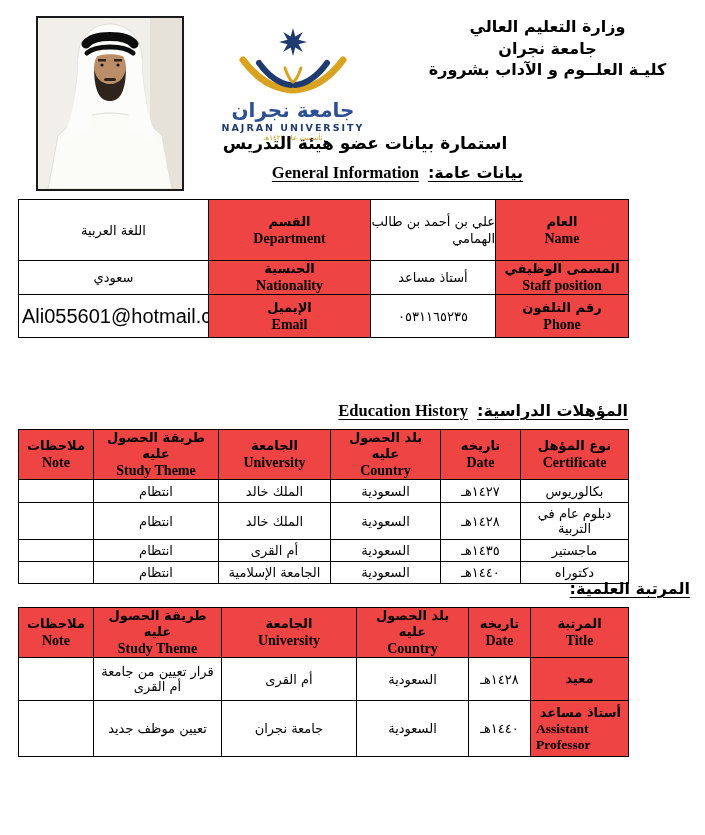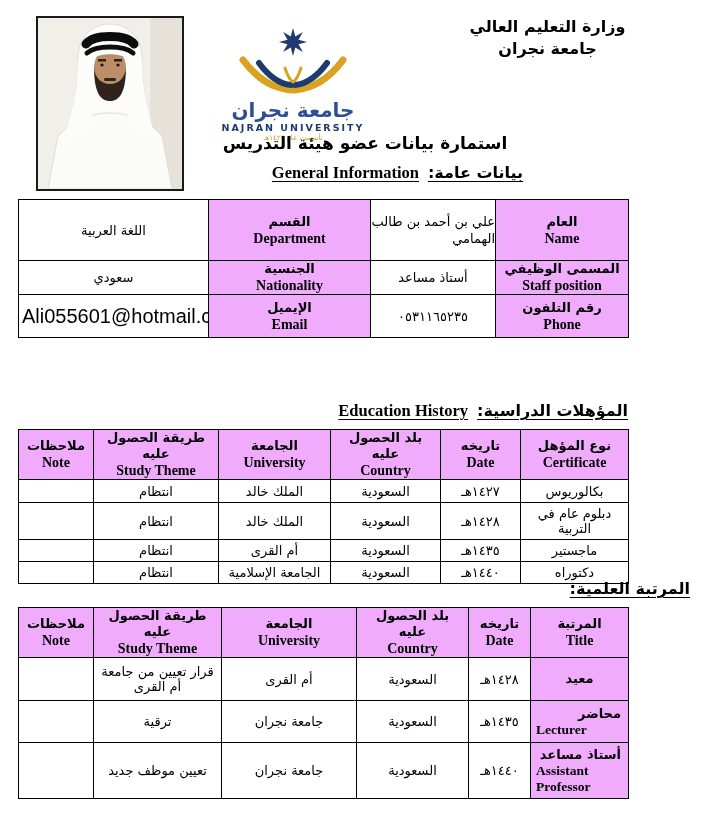--- a/index.html
+++ b/index.html
@@ -24,21 +24,21 @@
   .sec .u{text-decoration:underline;text-underline-offset:3px;margin-left:15px;}
   .sec .en{font-family:"Liberation Serif",serif;font-size:16.5px;margin-right:9px;}
   .sec-general{left:225px;top:163px;width:330px;text-align:center;}
   .sec-edu{left:18px;top:401px;width:610px;text-align:right;}
   .sec-rank{left:18px;top:579px;width:672px;text-align:right;}
 
   
   table{border-collapse:collapse;table-layout:fixed;position:absolute;}
   td{border:1px solid #000;text-align:center;vertical-align:middle;padding:0 3px;
      font-size:13px;overflow:hidden;}
-  .blue{background:#f0abfc;}
+  .blue{background:#ef4444;}
   .hdr .ar{font-weight:bold;font-size:13px;line-height:16px;direction:rtl;}
   .hdr .en{font-family:"Liberation Serif",serif;font-weight:bold;font-size:14px;line-height:17px;}
   .rtl{direction:rtl;}
   .name-cell{direction:rtl;text-align:right;padding:2px 0;line-height:17px;}
   .email{font-family:Liberation Sans, sans-serif;font-size:20px;}
   .rank-title .ar{font-weight:bold;font-size:13px;direction:rtl;text-align:right;padding-right:4px;line-height:16px;}
   .rank-title .en{font-family:"Liberation Serif",serif;font-weight:bold;font-size:13.5px;text-align:left;padding-left:2px;line-height:16px;}
   .rank-title .solo{text-align:center;padding-right:0;}
   #t1{left:18px;top:199px;width:610px;}
   #t2{left:18px;top:429px;width:610px;}
@@ -80,20 +80,21 @@
       <path d="M72 42 C75 51 78 55 80 56 C82 55 85 51 88 42" stroke="#d9a321" stroke-width="3" fill="none" stroke-linecap="round"></path>
     </svg>
     <div class="logo-ar">جامعة نجران</div>
     <div class="logo-en">NAJRAN UNIVERSITY</div>
     <div class="logo-found">تأسست عام ١٤٢٧هـ</div>
   </div>
 
   <div class="abs org">
     <div>وزارة التعليم العالي</div>
     <div>جامعة نجران</div>
+    <div>كليـة العلــوم و الآداب بشرورة</div>
   </div>
 
   <div class="abs form-title">استمارة بيانات عضو هيئة التدريس</div>
 
   <div class="abs sec sec-general">
     <span class="u"><span class="ar">بيانات عامة:</span><span class="en">General Information</span></span>
   </div>
 
   <table id="t1">
     <colgroup>
@@ -260,31 +261,20 @@
     <tr style="height:43px">
       <td></td>
       <td class="rtl">قرار تعيين من جامعة أم القرى</td>
       <td class="rtl">أم القرى</td>
       <td class="rtl">السعودية</td>
       <td class="rtl">١٤٢٨هـ</td>
       <td class="blue rank-title">
         <div class="ar solo">معيد</div>
       </td>
     </tr>
-    <tr style="height:42px">
-      <td></td>
-      <td class="rtl">ترقية</td>
-      <td class="rtl">جامعة نجران</td>
-      <td class="rtl">السعودية</td>
-      <td class="rtl">١٤٣٥هـ</td>
-      <td class="blue rank-title">
-        <div class="ar">محاضر</div>
-        <div class="en">Lecturer</div>
-      </td>
-    </tr>
     <tr style="height:56px">
       <td></td>
       <td class="rtl">تعيين موظف جديد</td>
       <td class="rtl">جامعة نجران</td>
       <td class="rtl">السعودية</td>
       <td class="rtl">١٤٤٠هـ</td>
       <td class="blue rank-title">
         <div class="ar">أستاذ مساعد</div>
         <div class="en">Assistant Professor</div>
       </td>

